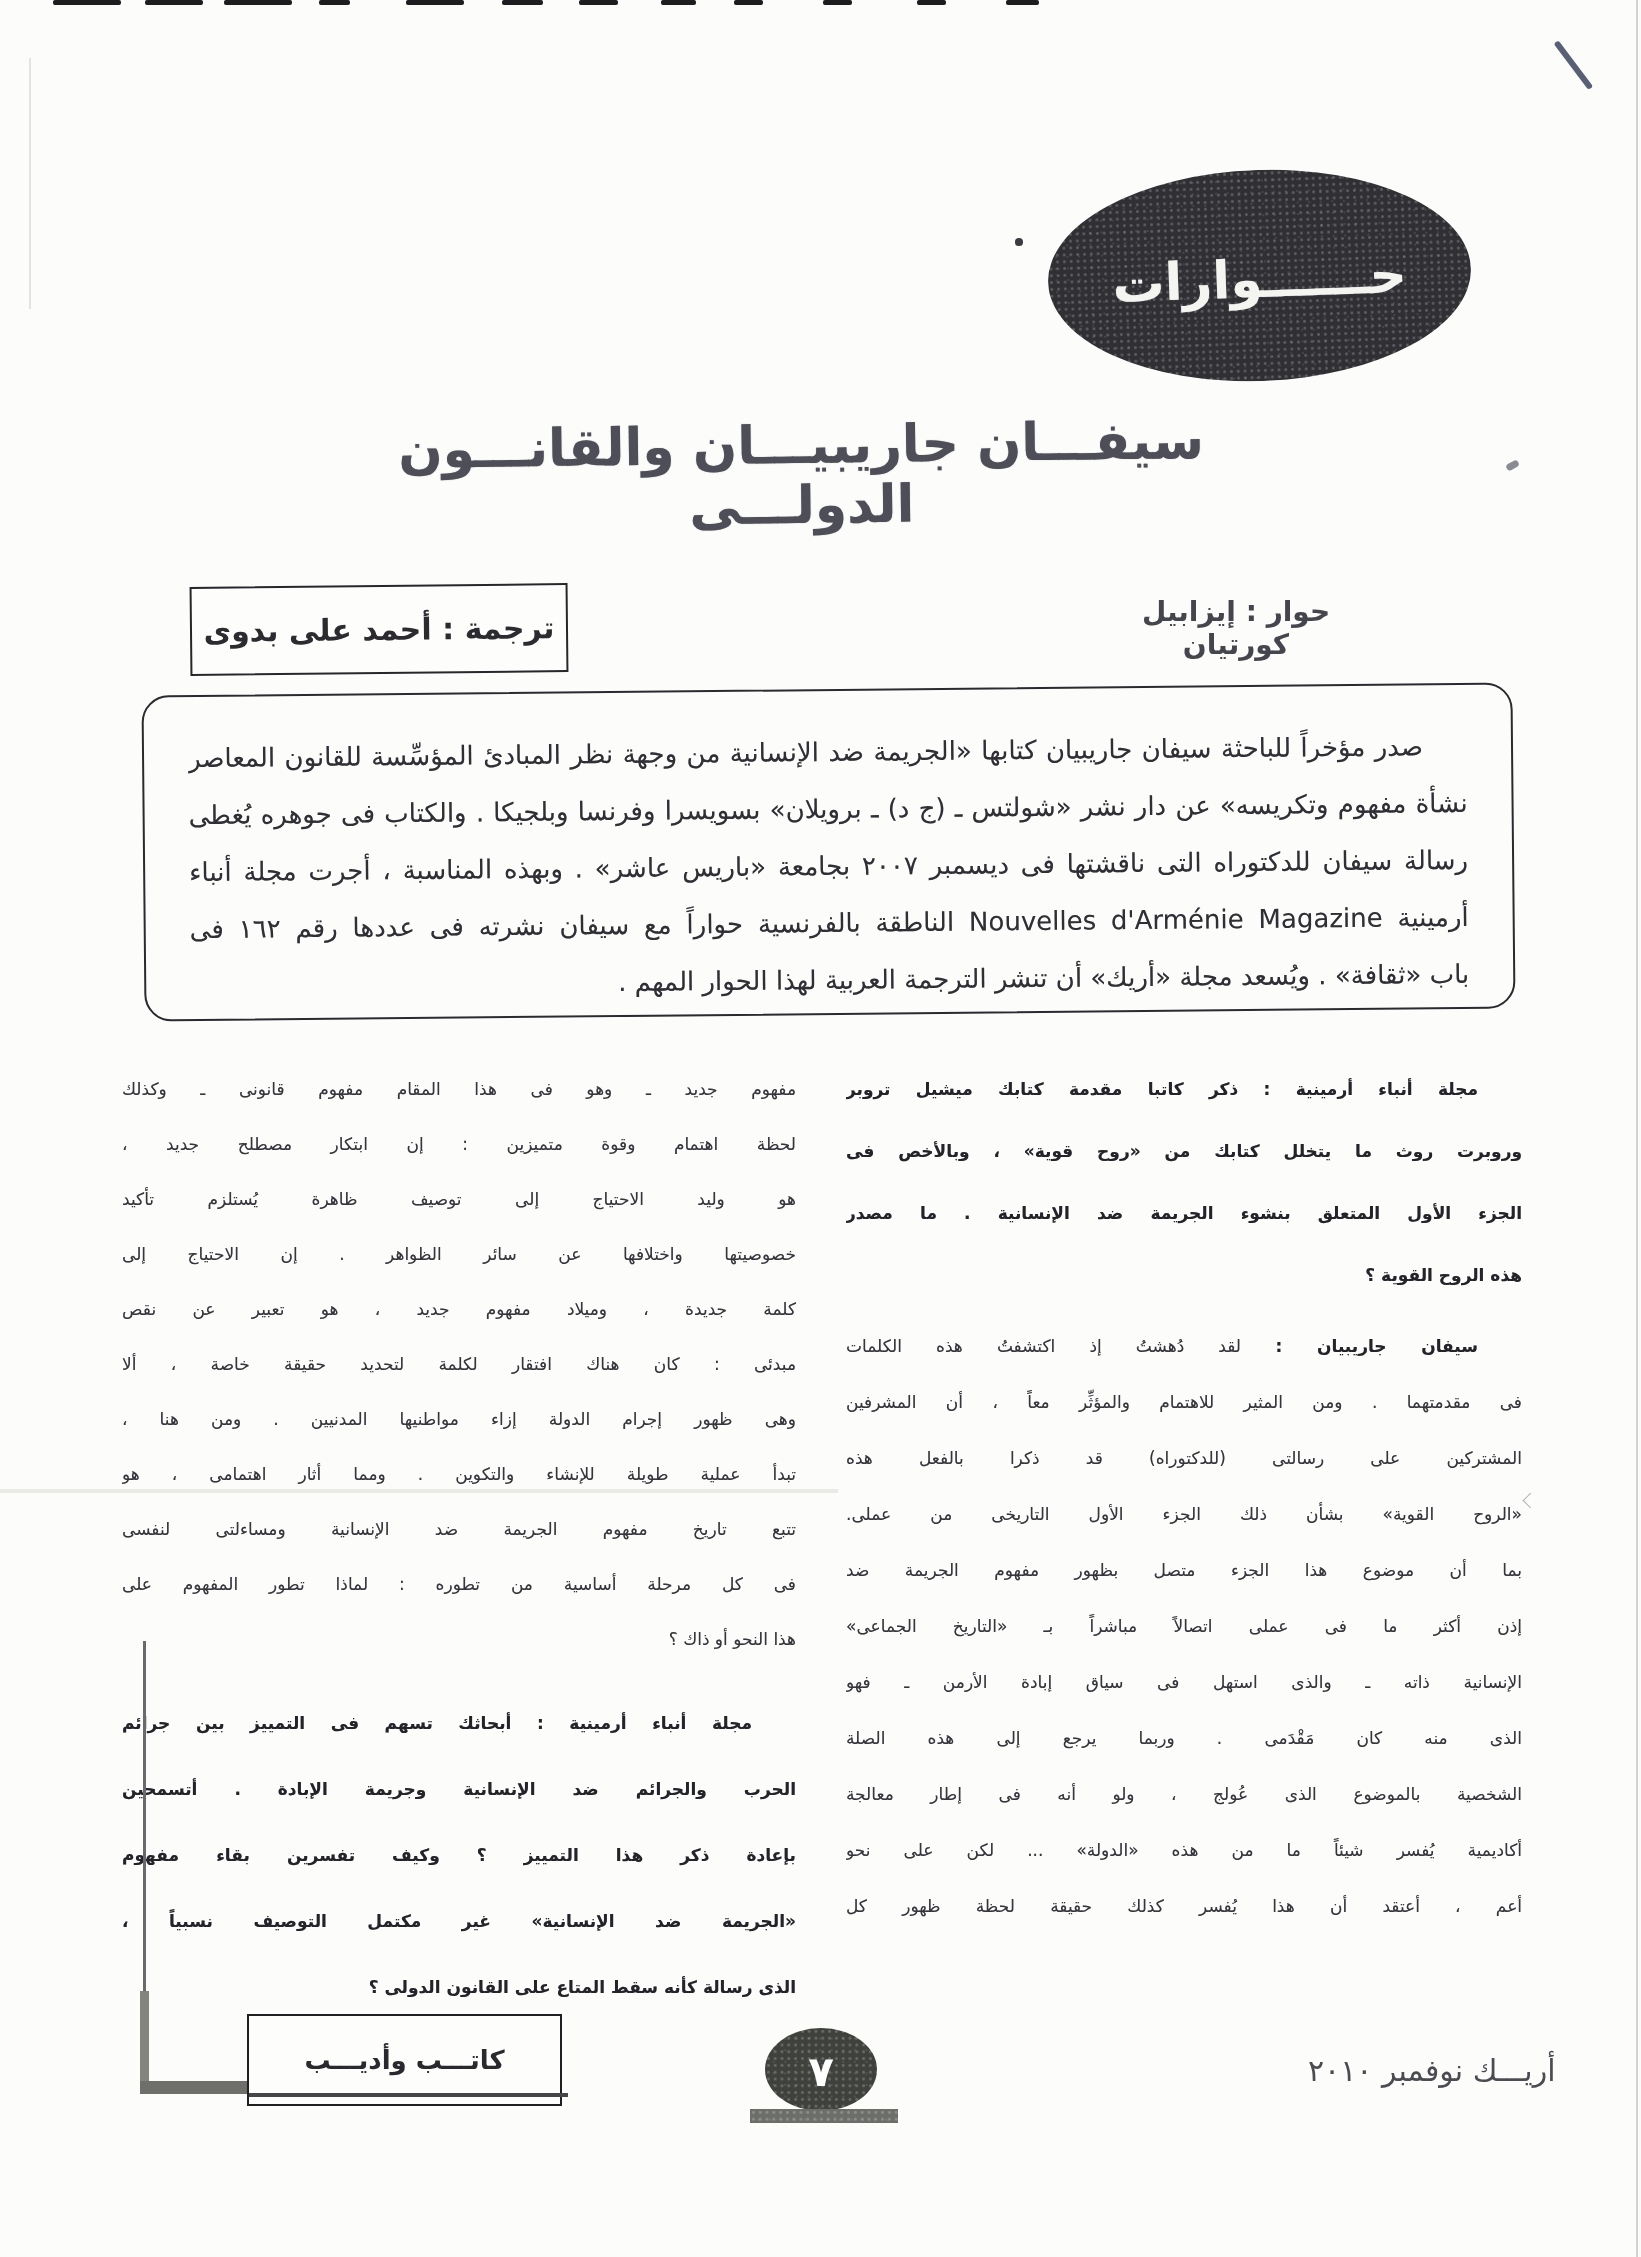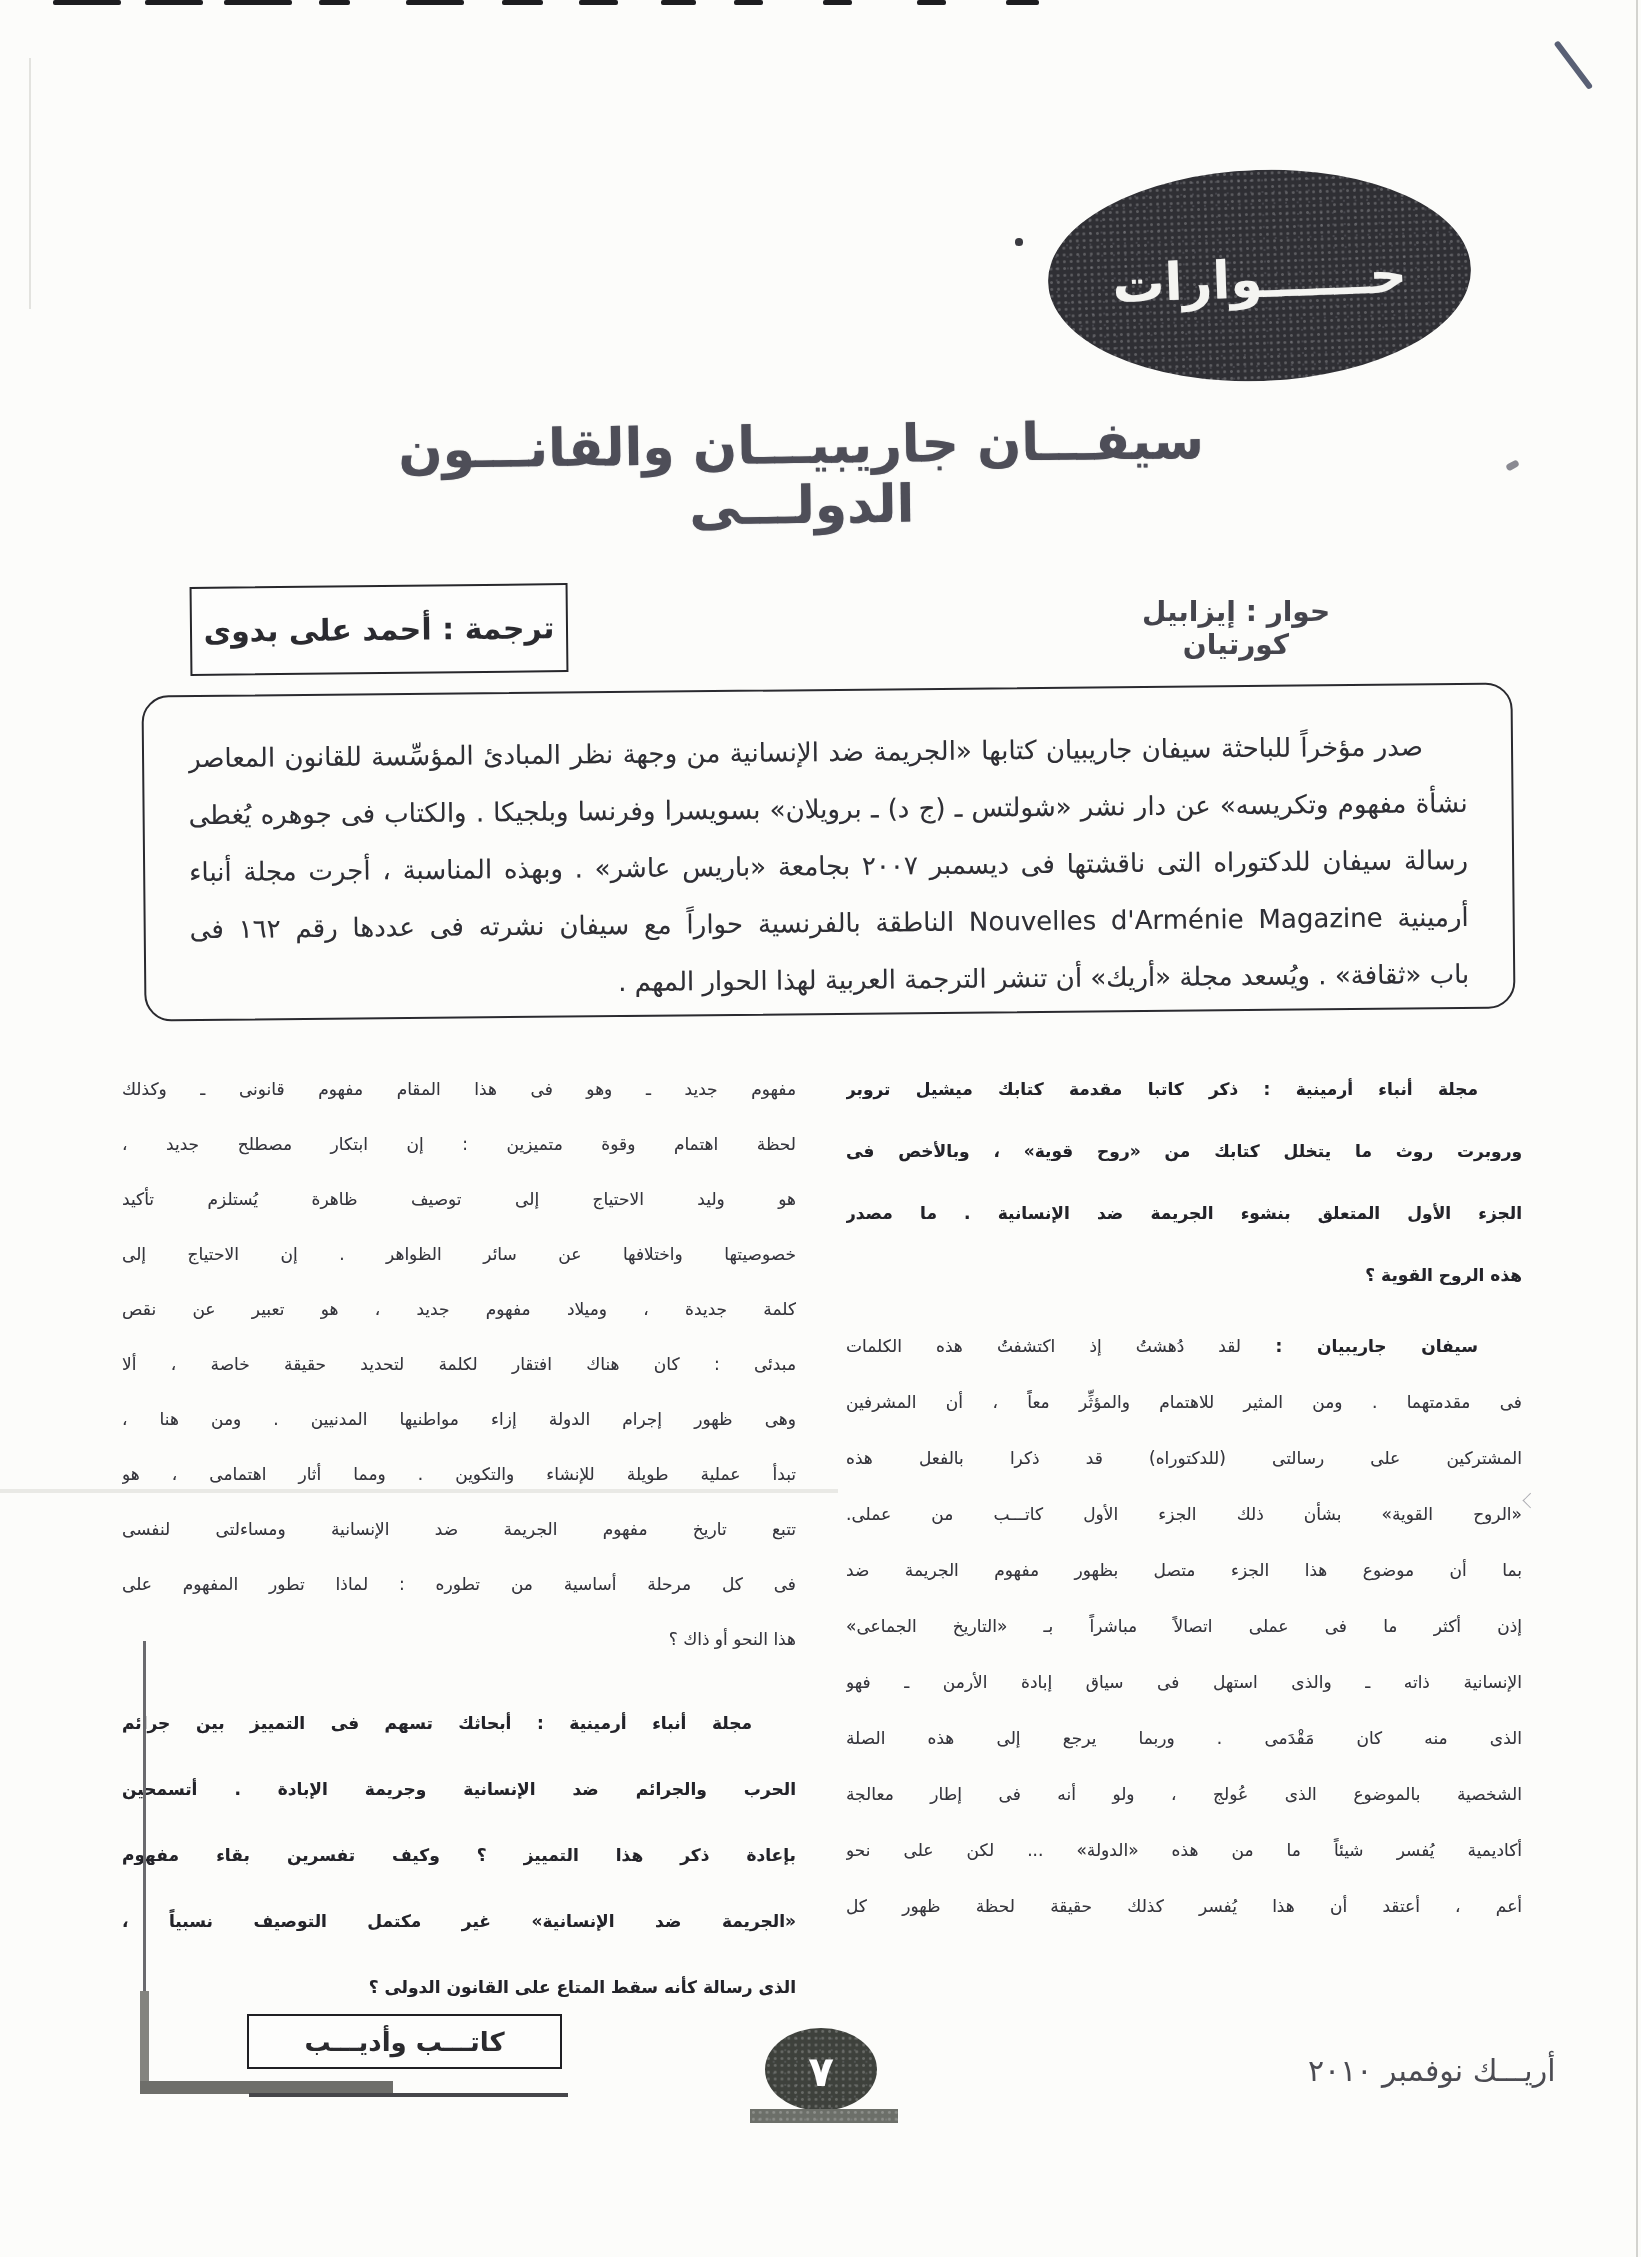--- a/index.html
+++ b/index.html
@@ -60,21 +60,21 @@
   .col-right .answer{margin-top:11.6px;}
   .col-right .answer .jline{height:56px;line-height:56px;}
   .col-left .continuation .jline{height:55px;line-height:55px;}
   .col-left .question2{margin-top:23px;}
   .col-left .question2 .jline{height:66px;line-height:66px;}
 
   
   .vrule-thin{left:143px;top:1641px;width:2.9px;height:355px;background:#6a6a6e;}
   .vrule-thick{left:140px;top:1991px;width:8.7px;height:100px;background:#84847f;}
   .corner-bar{left:140px;top:2081px;width:253px;height:12.6px;background:#6e6e6a;}
-  .writer-box{left:247px;top:2014px;width:315px;height:55px;border:2.9px solid #1f1f23;
+  .writer-box{left:247px;top:2014px;width:315px;height:92px;border:2.9px solid #1f1f23;
               background:#fdfdfc;display:flex;align-items:center;justify-content:center;box-sizing:border-box;}
   .writer-label{font-size:26px;font-weight:bold;color:#2a2a2e;direction:rtl;}
   .writer-underline{left:249px;top:2093px;width:319px;height:3.9px;background:#46464a;}
   .medallion{left:765px;top:2028px;width:112px;height:83px;border-radius:50%;
              background-color:#3e413c;display:flex;align-items:center;justify-content:center;}
   .page-num{color:#ffffff;font-size:42px;font-weight:bold;padding-top:3.9px;}
   .medallion-bar{left:750px;top:2109px;width:148px;height:13.5px;background-color:#6c6f69;}
   .issue-line{left:1308px;top:2053px;width:280px;text-align:left;direction:rtl;
               font-size:30px;color:#4b4b52;white-space:nowrap;}
 </style>
@@ -128,21 +128,21 @@
       <div class="block question indent">
         <div class="jline">مجلة أنباء أرمينية : ذكر كاتبا مقدمة كتابك ميشيل تروبر</div>
         <div class="jline">وروبرت روث ما يتخلل كتابك من «روح قوية» ، وبالأخص فى</div>
         <div class="jline">الجزء الأول المتعلق بنشوء الجريمة ضد الإنسانية . ما مصدر</div>
         <div class="jline short">هذه الروح القوية ؟</div>
       </div>
       <div class="block answer indent">
         <div class="jline"><b class="lead">سيفان جاريبيان : </b>لقد دُهشتُ إذ اكتشفتُ هذه الكلمات</div>
         <div class="jline">فى مقدمتهما . ومن المثير للاهتمام والمؤثِّر معاً ، أن المشرفين</div>
         <div class="jline">المشتركين على رسالتى (للدكتوراه) قد ذكرا بالفعل هذه</div>
-        <div class="jline">«الروح القوية» بشأن ذلك الجزء الأول كاتـــب من عملى.</div>
+        <div class="jline">«الروح القوية» بشأن ذلك الجزء الأول التاريخى من عملى.</div>
         <div class="jline">بما أن موضوع هذا الجزء متصل بظهور مفهوم الجريمة ضد</div>
         <div class="jline">إذن أكثر ما فى عملى اتصالاً مباشراً بـ «التاريخ الجماعى»</div>
         <div class="jline">الإنسانية ذاته ـ والذى استهل فى سياق إبادة الأرمن ـ فهو</div>
         <div class="jline">الذى منه كان مَقْدَمى . وربما يرجع إلى هذه الصلة</div>
         <div class="jline">الشخصية بالموضوع الذى عُولج ، ولو أنه فى إطار معالجة</div>
         <div class="jline">أكاديمية يُفسر شيئاً ما من هذه «الدولة» ... لكن على نحو</div>
         <div class="jline">أعم ، أعتقد أن هذا يُفسر كذلك حقيقة لحظة ظهور كل</div>
       </div>
     </div>
   <div class="col col-left">

